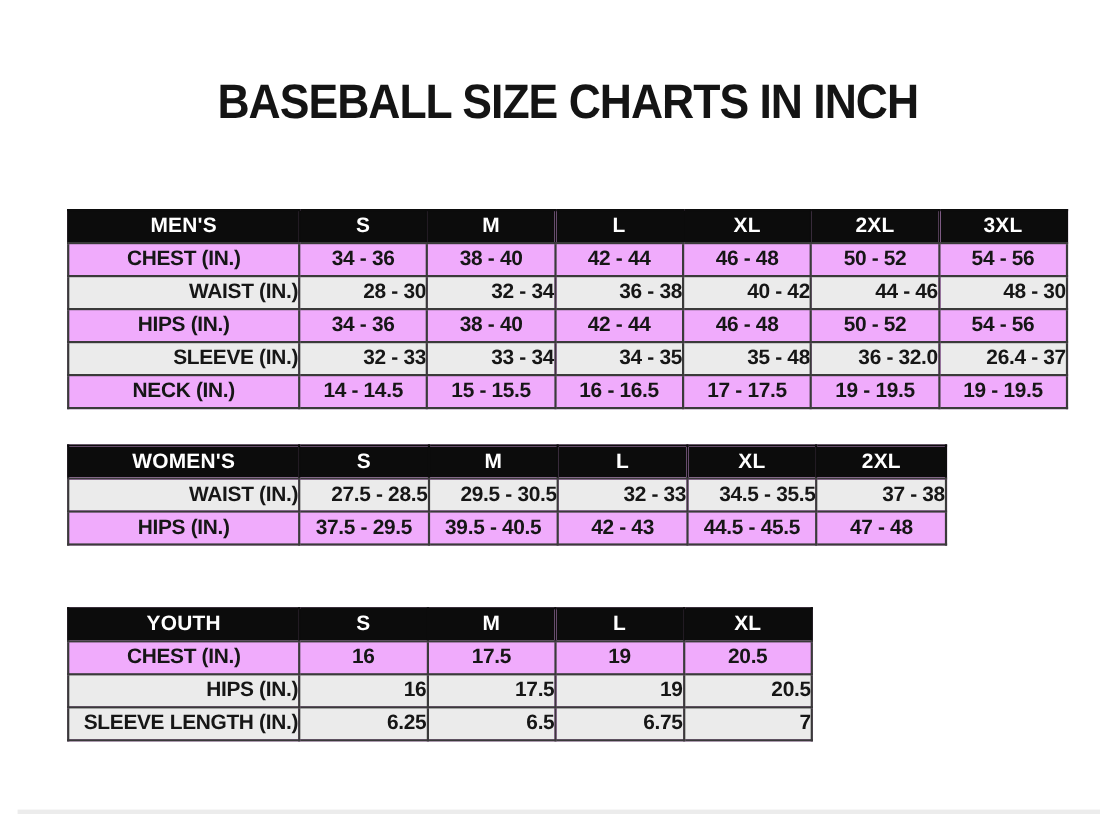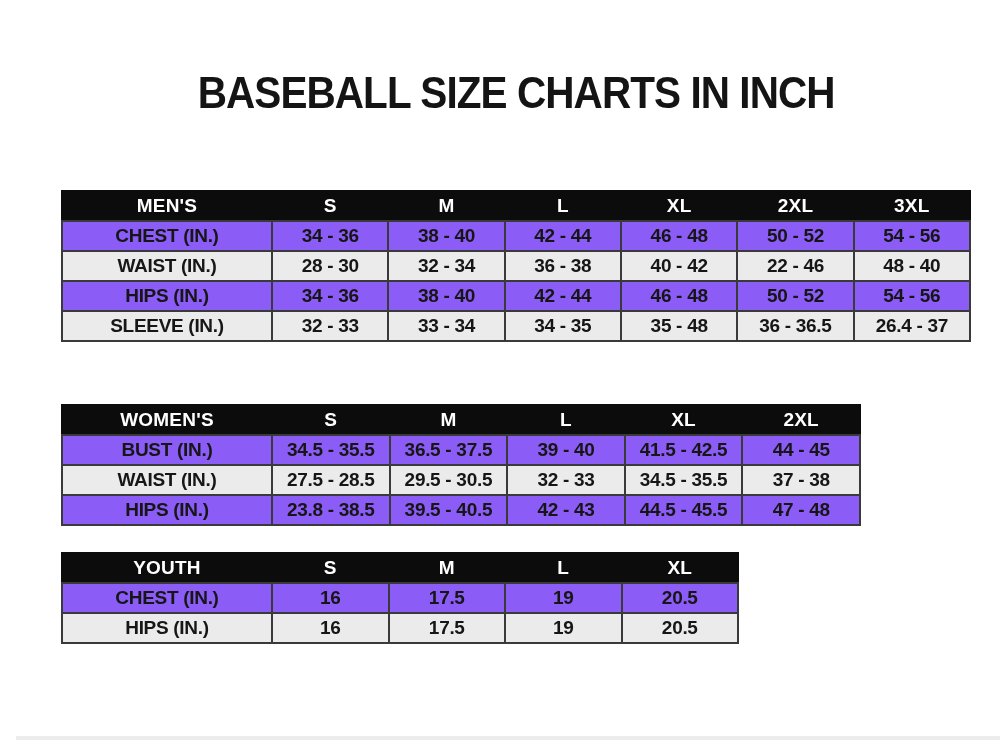--- a/index.html
+++ b/index.html
@@ -29,21 +29,21 @@
     display: inline-block;
     transform: scaleX(0.92);
     transform-origin: center;
     white-space: nowrap;
   }
   table.size-chart {
     position: absolute;
     left: 45px;
     border-collapse: collapse;
     table-layout: fixed;
-    background: #8b5cf6;
+    background: #f0abfc;
     border: 2px solid #ef4444;
   }
   #table-mens   { top: 190px; width: 910px; }
   #table-womens { top: 404px; width: 800px; }
   #table-youth  { top: 552px; width: 678px; }
 
   table.size-chart th, table.size-chart td {
     border: 2px solid #3a3a3a;
     height: 30px;
     text-align: center;
@@ -58,21 +58,21 @@
     border-color: #0c0c0c;
     border-bottom-color: #3a3a3a;
     font-size: 19px;
     letter-spacing: 0.2px;
   }
   table.size-chart td {
     color: #161616;
     font-size: 19px;
     letter-spacing: -0.3px;
   }
-  table.size-chart tr.alt td { background: #ebebeb; }
+  table.size-chart tr.alt td { background: #ebebeb; text-align: right; }
   table.size-chart col.label-col { width: 210px; }
   td.row-label { letter-spacing: 0; }
   .bottom-strip {
     position: absolute;
     left: 0; bottom: 0;
     width: 1000px; height: 4px;
     background: #ececec;
   }
 </style>
 </head>
@@ -113,40 +113,49 @@
           <td class="value-cell">46 - 48</td>
           <td class="value-cell">50 - 52</td>
           <td class="value-cell">54 - 56</td>
         </tr>
         <tr class="alt">
           <td class="row-label">WAIST (IN.)</td>
           <td class="value-cell">28 - 30</td>
           <td class="value-cell">32 - 34</td>
           <td class="value-cell">36 - 38</td>
           <td class="value-cell">40 - 42</td>
-          <td class="value-cell">22 - 46</td>
-          <td class="value-cell">48 - 40</td>
+          <td class="value-cell">44 - 46</td>
+          <td class="value-cell">48 - 30</td>
         </tr>
         <tr>
           <td class="row-label">HIPS (IN.)</td>
           <td class="value-cell">34 - 36</td>
           <td class="value-cell">38 - 40</td>
           <td class="value-cell">42 - 44</td>
           <td class="value-cell">46 - 48</td>
           <td class="value-cell">50 - 52</td>
           <td class="value-cell">54 - 56</td>
         </tr>
         <tr class="alt">
           <td class="row-label">SLEEVE (IN.)</td>
           <td class="value-cell">32 - 33</td>
           <td class="value-cell">33 - 34</td>
           <td class="value-cell">34 - 35</td>
           <td class="value-cell">35 - 48</td>
-          <td class="value-cell">36 - 36.5</td>
+          <td class="value-cell">36 - 32.0</td>
           <td class="value-cell">26.4 - 37</td>
+        </tr>
+        <tr>
+          <td class="row-label">NECK (IN.)</td>
+          <td class="value-cell">14 - 14.5</td>
+          <td class="value-cell">15 - 15.5</td>
+          <td class="value-cell">16 - 16.5</td>
+          <td class="value-cell">17 - 17.5</td>
+          <td class="value-cell">19 - 19.5</td>
+          <td class="value-cell">19 - 19.5</td>
         </tr>
       </tbody>
     </table>
 
   <table id="table-womens" class="size-chart">
       <colgroup>
         <col class="label-col">
         <col>
         <col>
         <col>
@@ -157,39 +166,31 @@
         <tr>
           <th>WOMEN'S</th>
           <th>S</th>
           <th>M</th>
           <th>L</th>
           <th>XL</th>
           <th>2XL</th>
         </tr>
       </thead>
       <tbody>
-        <tr>
-          <td class="row-label">BUST (IN.)</td>
-          <td class="value-cell">34.5 - 35.5</td>
-          <td class="value-cell">36.5 - 37.5</td>
-          <td class="value-cell">39 - 40</td>
-          <td class="value-cell">41.5 - 42.5</td>
-          <td class="value-cell">44 - 45</td>
-        </tr>
         <tr class="alt">
           <td class="row-label">WAIST (IN.)</td>
           <td class="value-cell">27.5 - 28.5</td>
           <td class="value-cell">29.5 - 30.5</td>
           <td class="value-cell">32 - 33</td>
           <td class="value-cell">34.5 - 35.5</td>
           <td class="value-cell">37 - 38</td>
         </tr>
         <tr>
           <td class="row-label">HIPS (IN.)</td>
-          <td class="value-cell">23.8 - 38.5</td>
+          <td class="value-cell">37.5 - 29.5</td>
           <td class="value-cell">39.5 - 40.5</td>
           <td class="value-cell">42 - 43</td>
           <td class="value-cell">44.5 - 45.5</td>
           <td class="value-cell">47 - 48</td>
         </tr>
       </tbody>
     </table>
 
   <table id="table-youth" class="size-chart">
       <colgroup>
@@ -216,17 +217,24 @@
           <td class="value-cell">19</td>
           <td class="value-cell">20.5</td>
         </tr>
         <tr class="alt">
           <td class="row-label">HIPS (IN.)</td>
           <td class="value-cell">16</td>
           <td class="value-cell">17.5</td>
           <td class="value-cell">19</td>
           <td class="value-cell">20.5</td>
         </tr>
+        <tr class="alt">
+          <td class="row-label">SLEEVE LENGTH (IN.)</td>
+          <td class="value-cell">6.25</td>
+          <td class="value-cell">6.5</td>
+          <td class="value-cell">6.75</td>
+          <td class="value-cell">7</td>
+        </tr>
       </tbody>
     </table>
 
   <div class="bottom-strip"></div>
 </div>
 
 </body></html>

